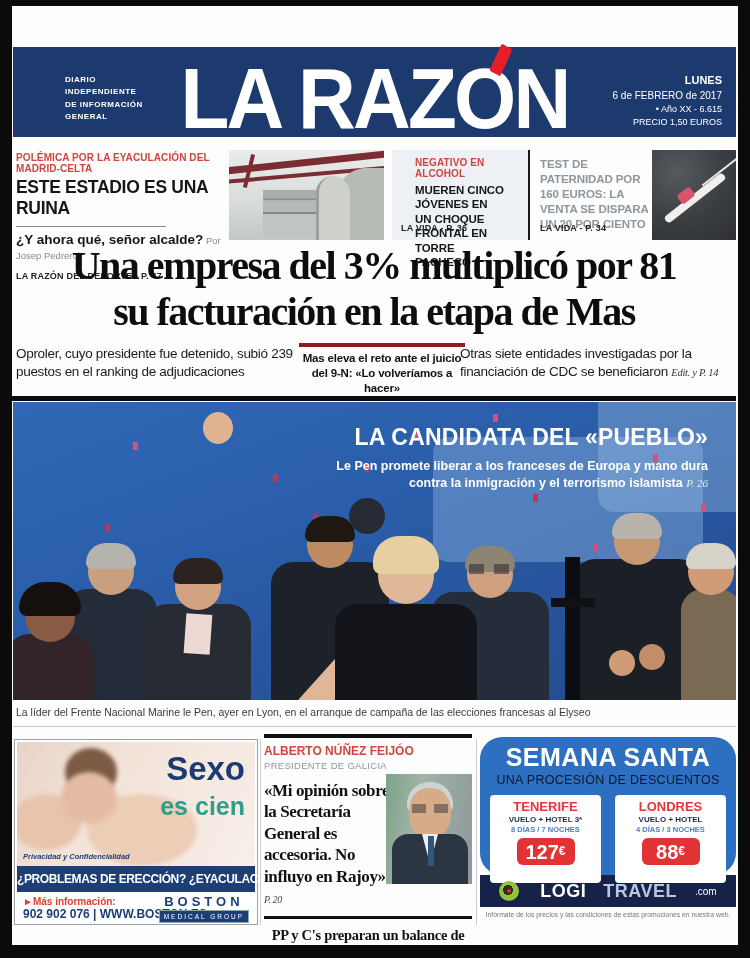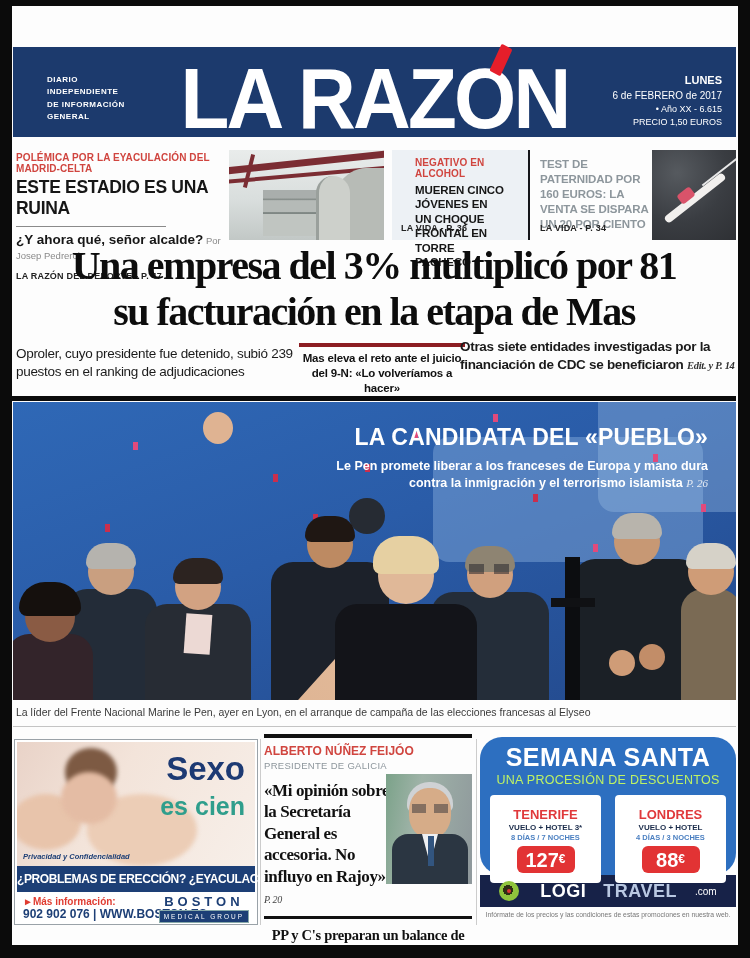--- a/index.html
+++ b/index.html
@@ -2,21 +2,21 @@
 <html><head>
 <meta charset="utf-8">
 <style>
   * { margin:0; padding:0; box-sizing:border-box; }
   html,body { width:750px; height:958px; }
   body { font-family:"Liberation Sans", sans-serif; background:#0b0b0b; position:relative; }
   .page { position:absolute; left:12px; top:6px; width:726px; height:939px; background:#fdfdfd; overflow:hidden; }
 
   
   .masthead { position:absolute; left:1px; top:41px; width:723px; height:90px; background:#1c3a6d; }
-  .tagline { position:absolute; left:34px; top:27px; color:#fff; font-size:8px; font-weight:600; letter-spacing:.5px; line-height:1.55; }
+  .tagline { position:absolute; left:52px; top:27px; color:#fff; font-size:8px; font-weight:600; letter-spacing:.5px; line-height:1.55; }
   .logo { position:absolute; left:0; right:0; top:2px; text-align:center; color:#fff;
           font-size:86px; font-weight:bold; letter-spacing:-3px; transform:scaleX(.93); white-space:nowrap; }
   .logo .lo { position:relative; display:inline-block; }
   .logo .accent { position:absolute; right:7px; top:-4px; width:13px; height:30px; background:#e51e2a; transform:rotate(26deg); border-radius:2px; }
   .dateline { position:absolute; right:14px; top:26px; text-align:right; color:#fff; line-height:1.45; }
   .dateline .d1 { font-weight:bold; font-size:11px; }
   .dateline .d2 { font-size:10px; }
   .dateline .d3,.dateline .d4 { font-size:9px; }
 
   
@@ -49,21 +49,21 @@
   .stick-red { position:absolute; left:26px; top:40px; width:16px; height:11px; border-radius:3px; background:#d9536a; transform:rotate(-38deg); }
   .stick-thin { position:absolute; left:44px; top:16px; width:60px; height:2px; background:#e8e8e8; transform:rotate(-38deg); }
 
   
   .lead-headline { position:absolute; left:0; top:237px; width:724px; text-align:center;
       font-family:"Liberation Serif", serif; font-weight:bold; color:#0d0d0d;
       font-size:40px; line-height:46px; letter-spacing:-1.5px; }
   .d-left { position:absolute; left:4px; top:339px; width:278px; font-size:13.5px; letter-spacing:-.3px; line-height:1.3; color:#1b1b1b; }
   .d-mid { position:absolute; left:287px; top:337px; width:166px; border-top:4px solid #8c1d22; padding-top:4px;
       text-align:center; font-size:11.5px; font-weight:bold; letter-spacing:-.2px; line-height:1.3; color:#111; }
-  .d-right { position:absolute; left:448px; top:332px; width:276px; font-size:13.5px; letter-spacing:-.3px; line-height:1.3; color:#1b1b1b;font-weight:bold; }
+  .d-right { position:absolute; left:448px; top:339px; width:276px; font-size:13.5px; letter-spacing:-.3px; line-height:1.3; color:#1b1b1b; }
   .editref { font-family:"Liberation Serif", serif; font-style:italic; font-size:10.5px; color:#333; }
   .rule-heavy { position:absolute; left:0; top:390px; width:724px; height:5px; background:#0c0c0c; }
 
   
   .lead-photo { position:absolute; left:1px; top:396px; width:723px; height:298px; overflow:hidden;
       background:linear-gradient(160deg,#2f68b6 0%,#2a5ca8 45%,#23498c 100%); }
   .panel { position:absolute; border-radius:16px; }
   .panel1 { left:420px; top:35px; width:270px; height:125px; background:rgba(125,165,215,.5); }
   .panel2 { left:585px; top:-25px; width:160px; height:135px; background:rgba(150,185,225,.4); }
   .fig { position:absolute; border-radius:22px 22px 0 0; }
@@ -140,23 +140,23 @@
   .fj-shirt { position:absolute; left:36px; top:60px; width:16px; height:30px; background:#eef0f2; clip-path:polygon(0 0,100% 0,50% 100%); }
   .fj-tie { position:absolute; left:42px; top:62px; width:6px; height:30px; background:#32557f; }
   .ft-rule { margin-top:8px; width:208px; height:3px; background:#111; }
   .ft-secondary { margin-top:7px; text-align:center; font-family:"Liberation Serif", serif; font-weight:bold;
       font-size:14.5px; line-height:1.3; letter-spacing:-.3px; color:#111; }
 
   
   .ad-travel { position:absolute; left:468px; top:731px; width:256px; }
   .at-blue { position:relative; width:256px; height:138px; background:#2d6fc0;border-radius:22px; }
   .at-title { padding-top:6px; text-align:center; color:#fff; font-size:25px; font-weight:800; letter-spacing:.5px; }
-  .at-sub { text-align:center; color:#bef264; font-size:12.5px; letter-spacing:.3px; margin-top:1px; }
+  .at-sub { text-align:center; color:#0f172a; font-size:12.5px; letter-spacing:.3px; margin-top:1px; }
   .at-cards { display:flex; justify-content:center; gap:14px; margin-top:8px; }
-  .card { width:111px; height:88px; background:#fff; border-radius:4px; text-align:center; padding-top:12px; }
+  .card { width:111px; height:88px; background:#fff; border-radius:4px; text-align:center; padding-top:4px; }
   .c-city { color:#e0393b; font-size:13px; font-weight:bold; }
   .c-pack { color:#1a2b4a; font-size:8px; font-weight:bold; margin-top:1px; }
   .c-dur { color:#4a7fc1; font-size:7.5px; font-weight:bold; margin-top:1px; }
   .c-badge { margin:4px auto 0; width:58px; height:27px; background:#e23334; border-radius:6px; color:#fff;
       font-weight:bold; font-size:20px; line-height:26px; }
   .c-badge .cur { font-size:12px; vertical-align:4px; }
   .at-navy { width:256px; height:32px; background:#172248; display:flex; align-items:center; justify-content:center; gap:21px; }
   .lt-icon { width:20px; height:20px; border-radius:50%; background:radial-gradient(circle at 45% 45%,#2e2e14 0 32%,#8fc43c 33% 100%); position:relative; }
   .lt-icon::after { content:""; position:absolute; left:8px; top:8px; width:4px; height:4px; border-radius:50%; background:#d33; }
   .lt-bold { color:#fff; font-size:18px; font-weight:800; letter-spacing:.5px; }

